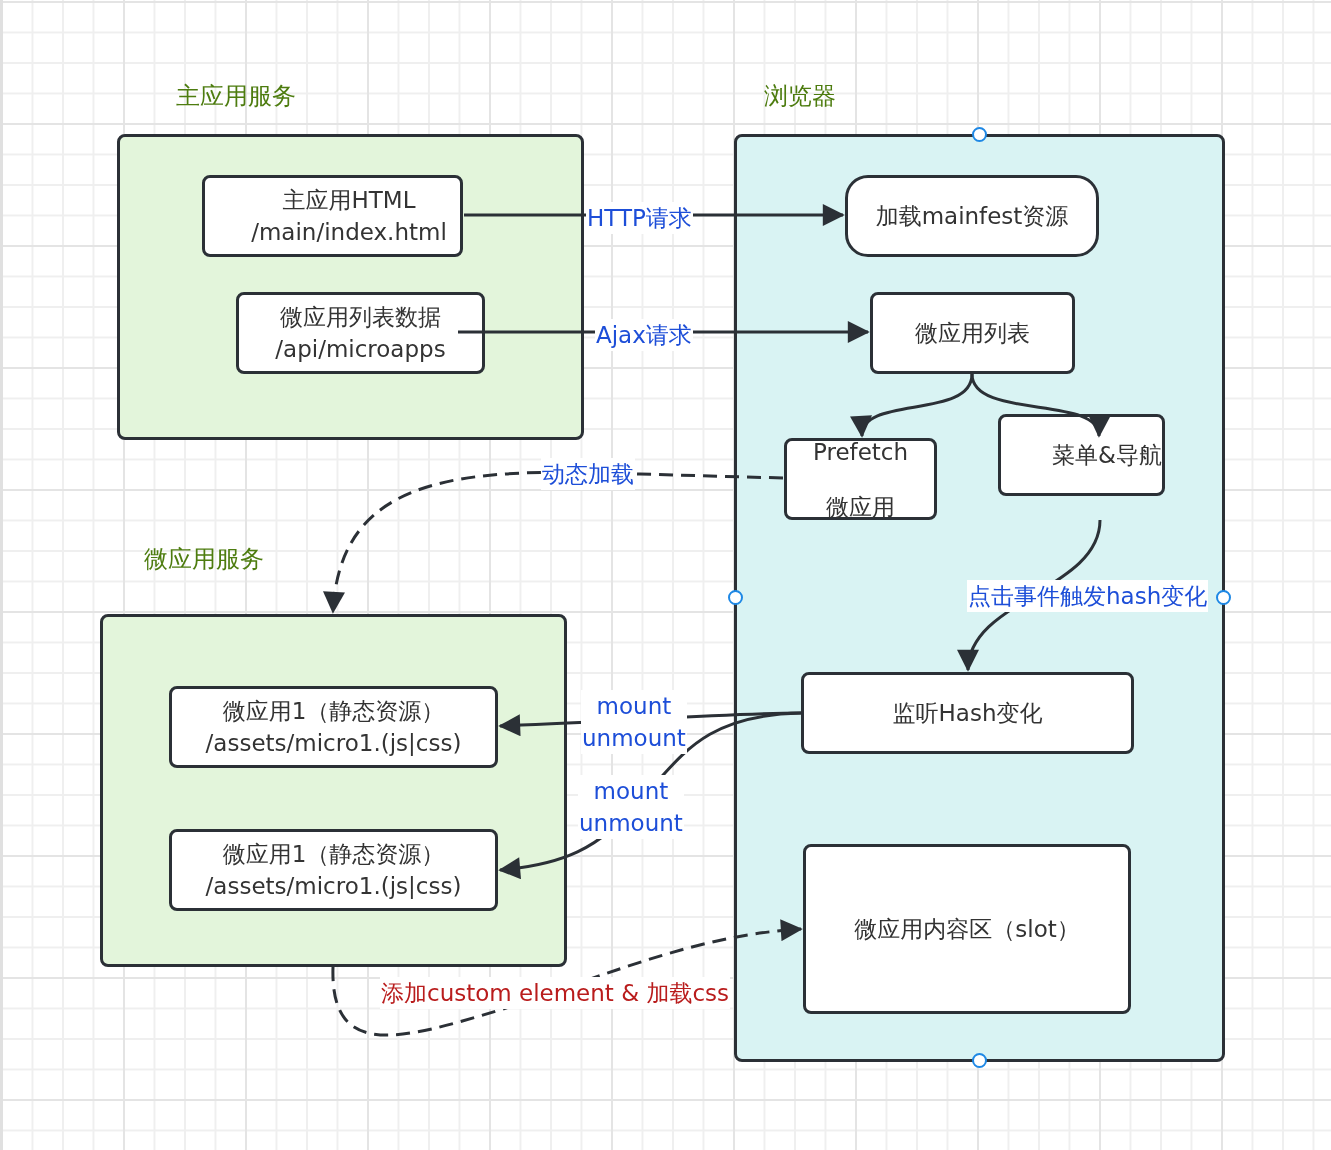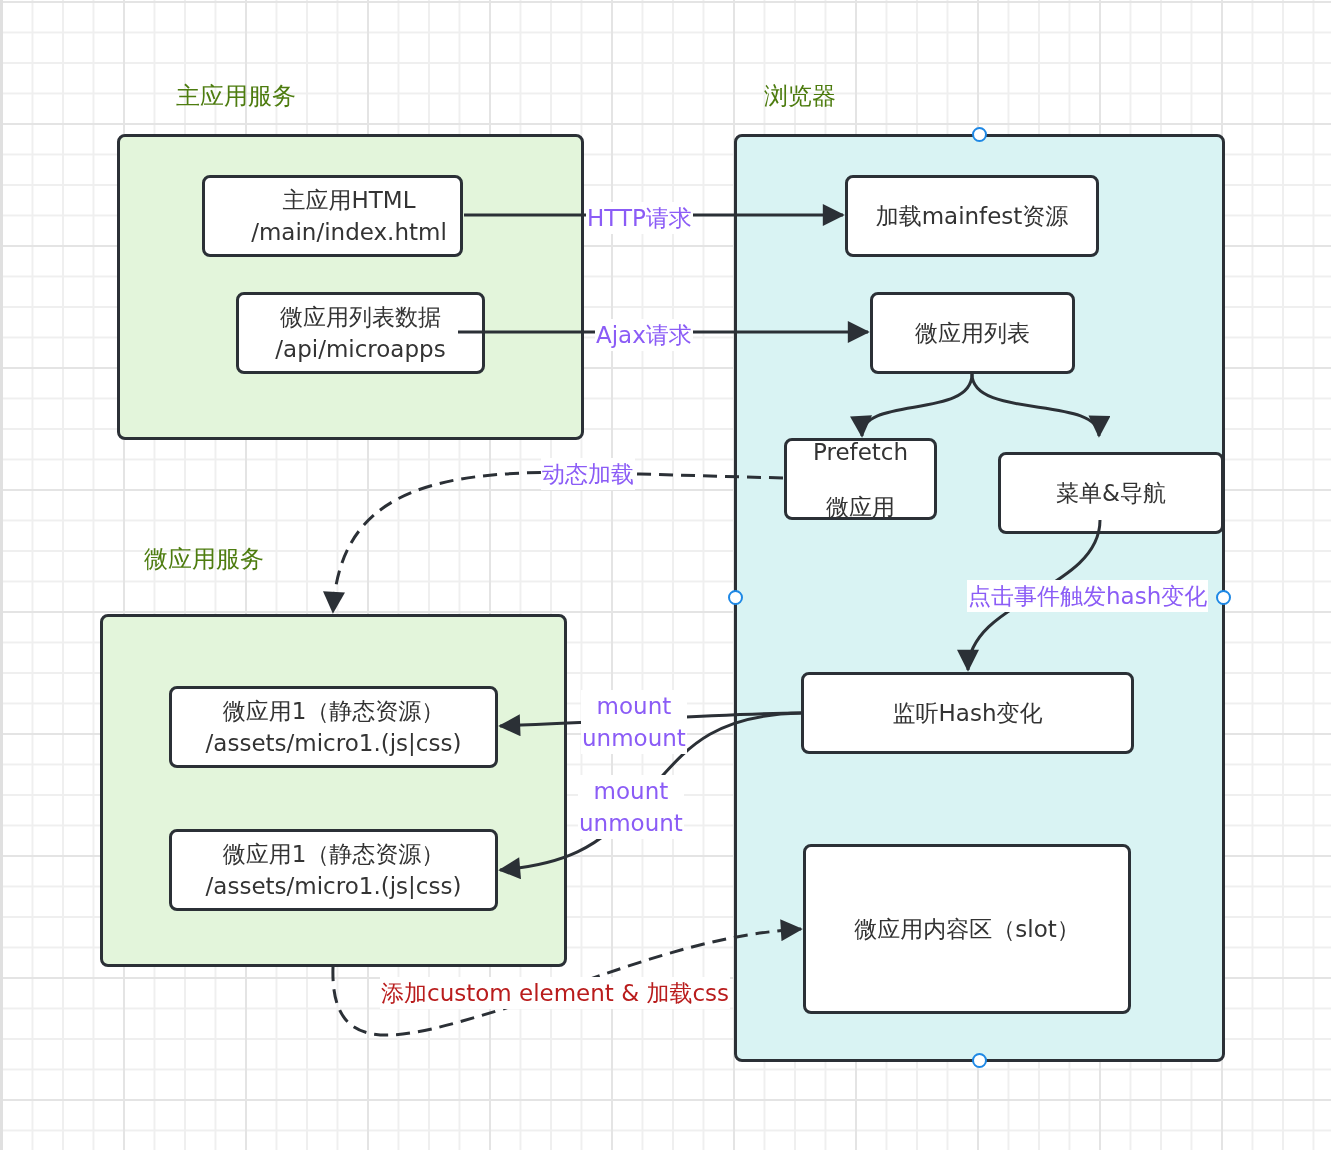--- a/index.html
+++ b/index.html
@@ -24,21 +24,21 @@
   .container.green { background:#e3f5db; }
   .container.cyan { background:#d9f3f3; }
   .node {
     position:absolute; background:#ffffff; border:3px solid #2b3036; border-radius:8px;
     box-sizing:border-box; display:flex; flex-direction:column; align-items:center; justify-content:center;
     text-align:center; font-size:23px; line-height:32px; color:#333; z-index:2;
   }
   .node span { display:block; white-space:nowrap; }
   svg.edges { position:absolute; left:0; top:0; width:1331px; height:1150px; z-index:3; pointer-events:none; }
   .edge-label {
-    position:absolute; background:#ffffff; font-size:23px; line-height:32px; color:#8b5cf6;
+    position:absolute; background:#ffffff; font-size:23px; line-height:32px; color:#1d4ed8;
     white-space:nowrap; z-index:4; text-align:center; padding:0 1px;
   }
   .edge-label.red { color:#b91c1c; }
   .handle {
     position:absolute; width:11px; height:11px; border:2px solid #1e88e5; border-radius:50%;
     background:#ffffff; z-index:5; box-sizing:content-box;
   }
 </style>
 </head>
 <body>
@@ -55,31 +55,31 @@
 
 <div class="node" style="left:202px; top:175px; width:261px; height:82px;padding-left:33px;">
   <span>主应用HTML</span>
   <span>/main/index.html</span>
 </div>
 <div class="node" style="left:209px; top:292px; width:249px; height:82px;margin-left:27px;">
   <span>微应用列表数据</span>
   <span>/api/microapps</span>
 </div>
 
-<div class="node" style="left:845px; top:175px; width:254px; height:82px;">
+<div class="node" style="left:845px; top:175px; width:254px; height:82px;border-radius:23px;">
   <span>加载mainfest资源</span>
 </div>
 <div class="node" style="left:870px; top:292px; width:205px; height:82px;">
   <span>微应用列表</span>
 </div>
 <div class="node" style="left:784px; top:438px; width:153px; height:82px;gap:23px;">
   <span>Prefetch</span>
   <span>微应用</span>
 </div>
-<div class="node" style="left:998px; top:452px; width:226px; height:82px;">
+<div class="node" style="left:998px; top:414px; width:167px; height:82px;align-items:flex-end;">
   <span>菜单&amp;导航</span>
 </div>
 <div class="node" style="left:801px; top:672px; width:333px; height:82px;">
   <span>监听Hash变化</span>
 </div>
 <div class="node" style="left:803px; top:844px; width:328px; height:170px;">
   <span>微应用内容区（slot）</span>
 </div>
 
 <div class="node" style="left:169px; top:686px; width:329px; height:82px;">

